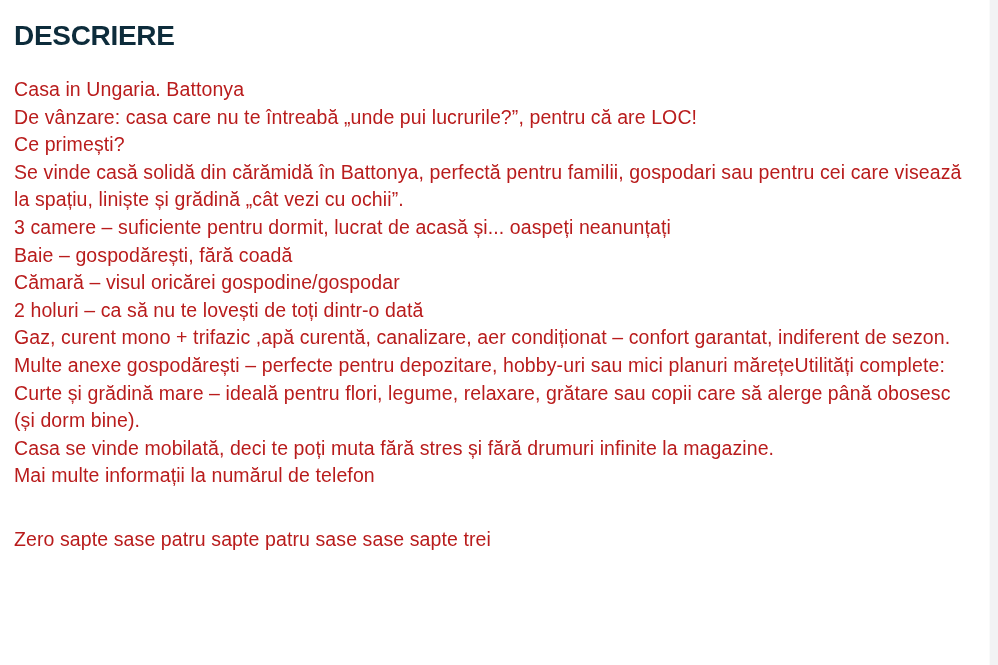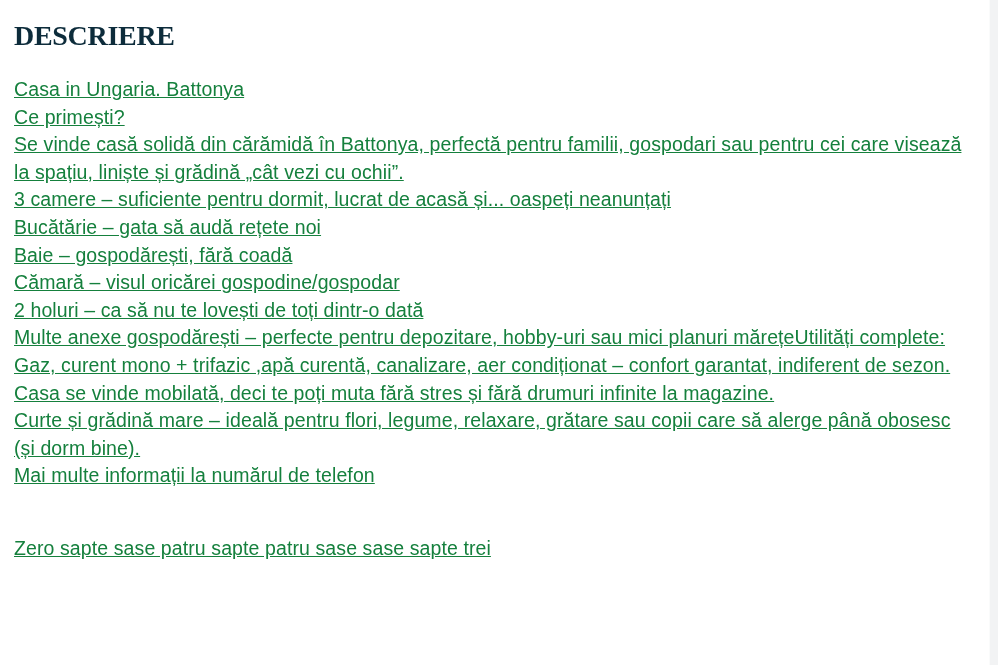--- a/index.html
+++ b/index.html
@@ -21,62 +21,60 @@
     height: 100%;
     padding: 22px 30px 0 14px;
   }
   .section-title {
     margin: 0 0 26px 0;
     font-size: 28px;
     line-height: 28px;
     font-weight: 700;
     letter-spacing: -0.3px;
     color: #0d2c3b;
-    font-family: Liberation Serif, serif;
   }
   .description-body {
     max-width: 958px;
   }
   .description-body p {
     margin: 0;
     font-size: 19.5px;
     line-height: 27.6px;
     letter-spacing: 0.1px;
-    color: #15803d;
-    text-decoration: underline;
+    color: #b91c1c;
   }
   .description-body p.gap-above {
-    margin-top: 45px;
+    margin-top: 36px;
   }
   .scrollbar-track {
     position: absolute;
     top: 0;
     right: 0;
     width: 8px;
     height: 100%;
     background: #f2f3f4;
     border-left: 1px solid #fafbfb;
   }
 </style>
 </head>
 <body>
 
 <section class="description-section">
   <h2 class="section-title">DESCRIERE</h2>
   <div class="description-body">
     <p>Casa in Ungaria. Battonya</p>
+    <p>De vânzare: casa care nu te întreabă „unde pui lucrurile?”, pentru că are LOC!</p>
     <p>Ce primești?</p>
     <p>Se vinde casă solidă din cărămidă în Battonya, perfectă pentru familii, gospodari sau pentru cei care visează la spațiu, liniște și grădină „cât vezi cu ochii”.</p>
     <p>3 camere – suficiente pentru dormit, lucrat de acasă și... oaspeți neanunțați</p>
-    <p>Bucătărie – gata să audă rețete noi</p>
     <p>Baie – gospodărești, fără coadă</p>
     <p>Cămară – visul oricărei gospodine/gospodar</p>
     <p>2 holuri – ca să nu te lovești de toți dintr-o dată</p>
+    <p>Gaz, curent mono + trifazic ,apă curentă, canalizare, aer condiționat – confort garantat, indiferent de sezon.</p>
     <p>Multe anexe gospodărești – perfecte pentru depozitare, hobby-uri sau mici planuri mărețeUtilități complete:</p>
-    <p>Gaz, curent mono + trifazic ,apă curentă, canalizare, aer condiționat – confort garantat, indiferent de sezon.</p>
+    <p>Curte și grădină mare – ideală pentru flori, legume, relaxare, grătare sau copii care să alerge până obosesc (și dorm bine).</p>
     <p>Casa se vinde mobilată, deci te poți muta fără stres și fără drumuri infinite la magazine.</p>
-    <p>Curte și grădină mare – ideală pentru flori, legume, relaxare, grătare sau copii care să alerge până obosesc (și dorm bine).</p>
     <p>Mai multe informații la numărul de telefon</p>
     <p class="gap-above">Zero sapte sase patru sapte patru sase sase sapte trei</p>
   </div>
 </section>
 
 <div class="scrollbar-track"></div>
 
 </body></html>

